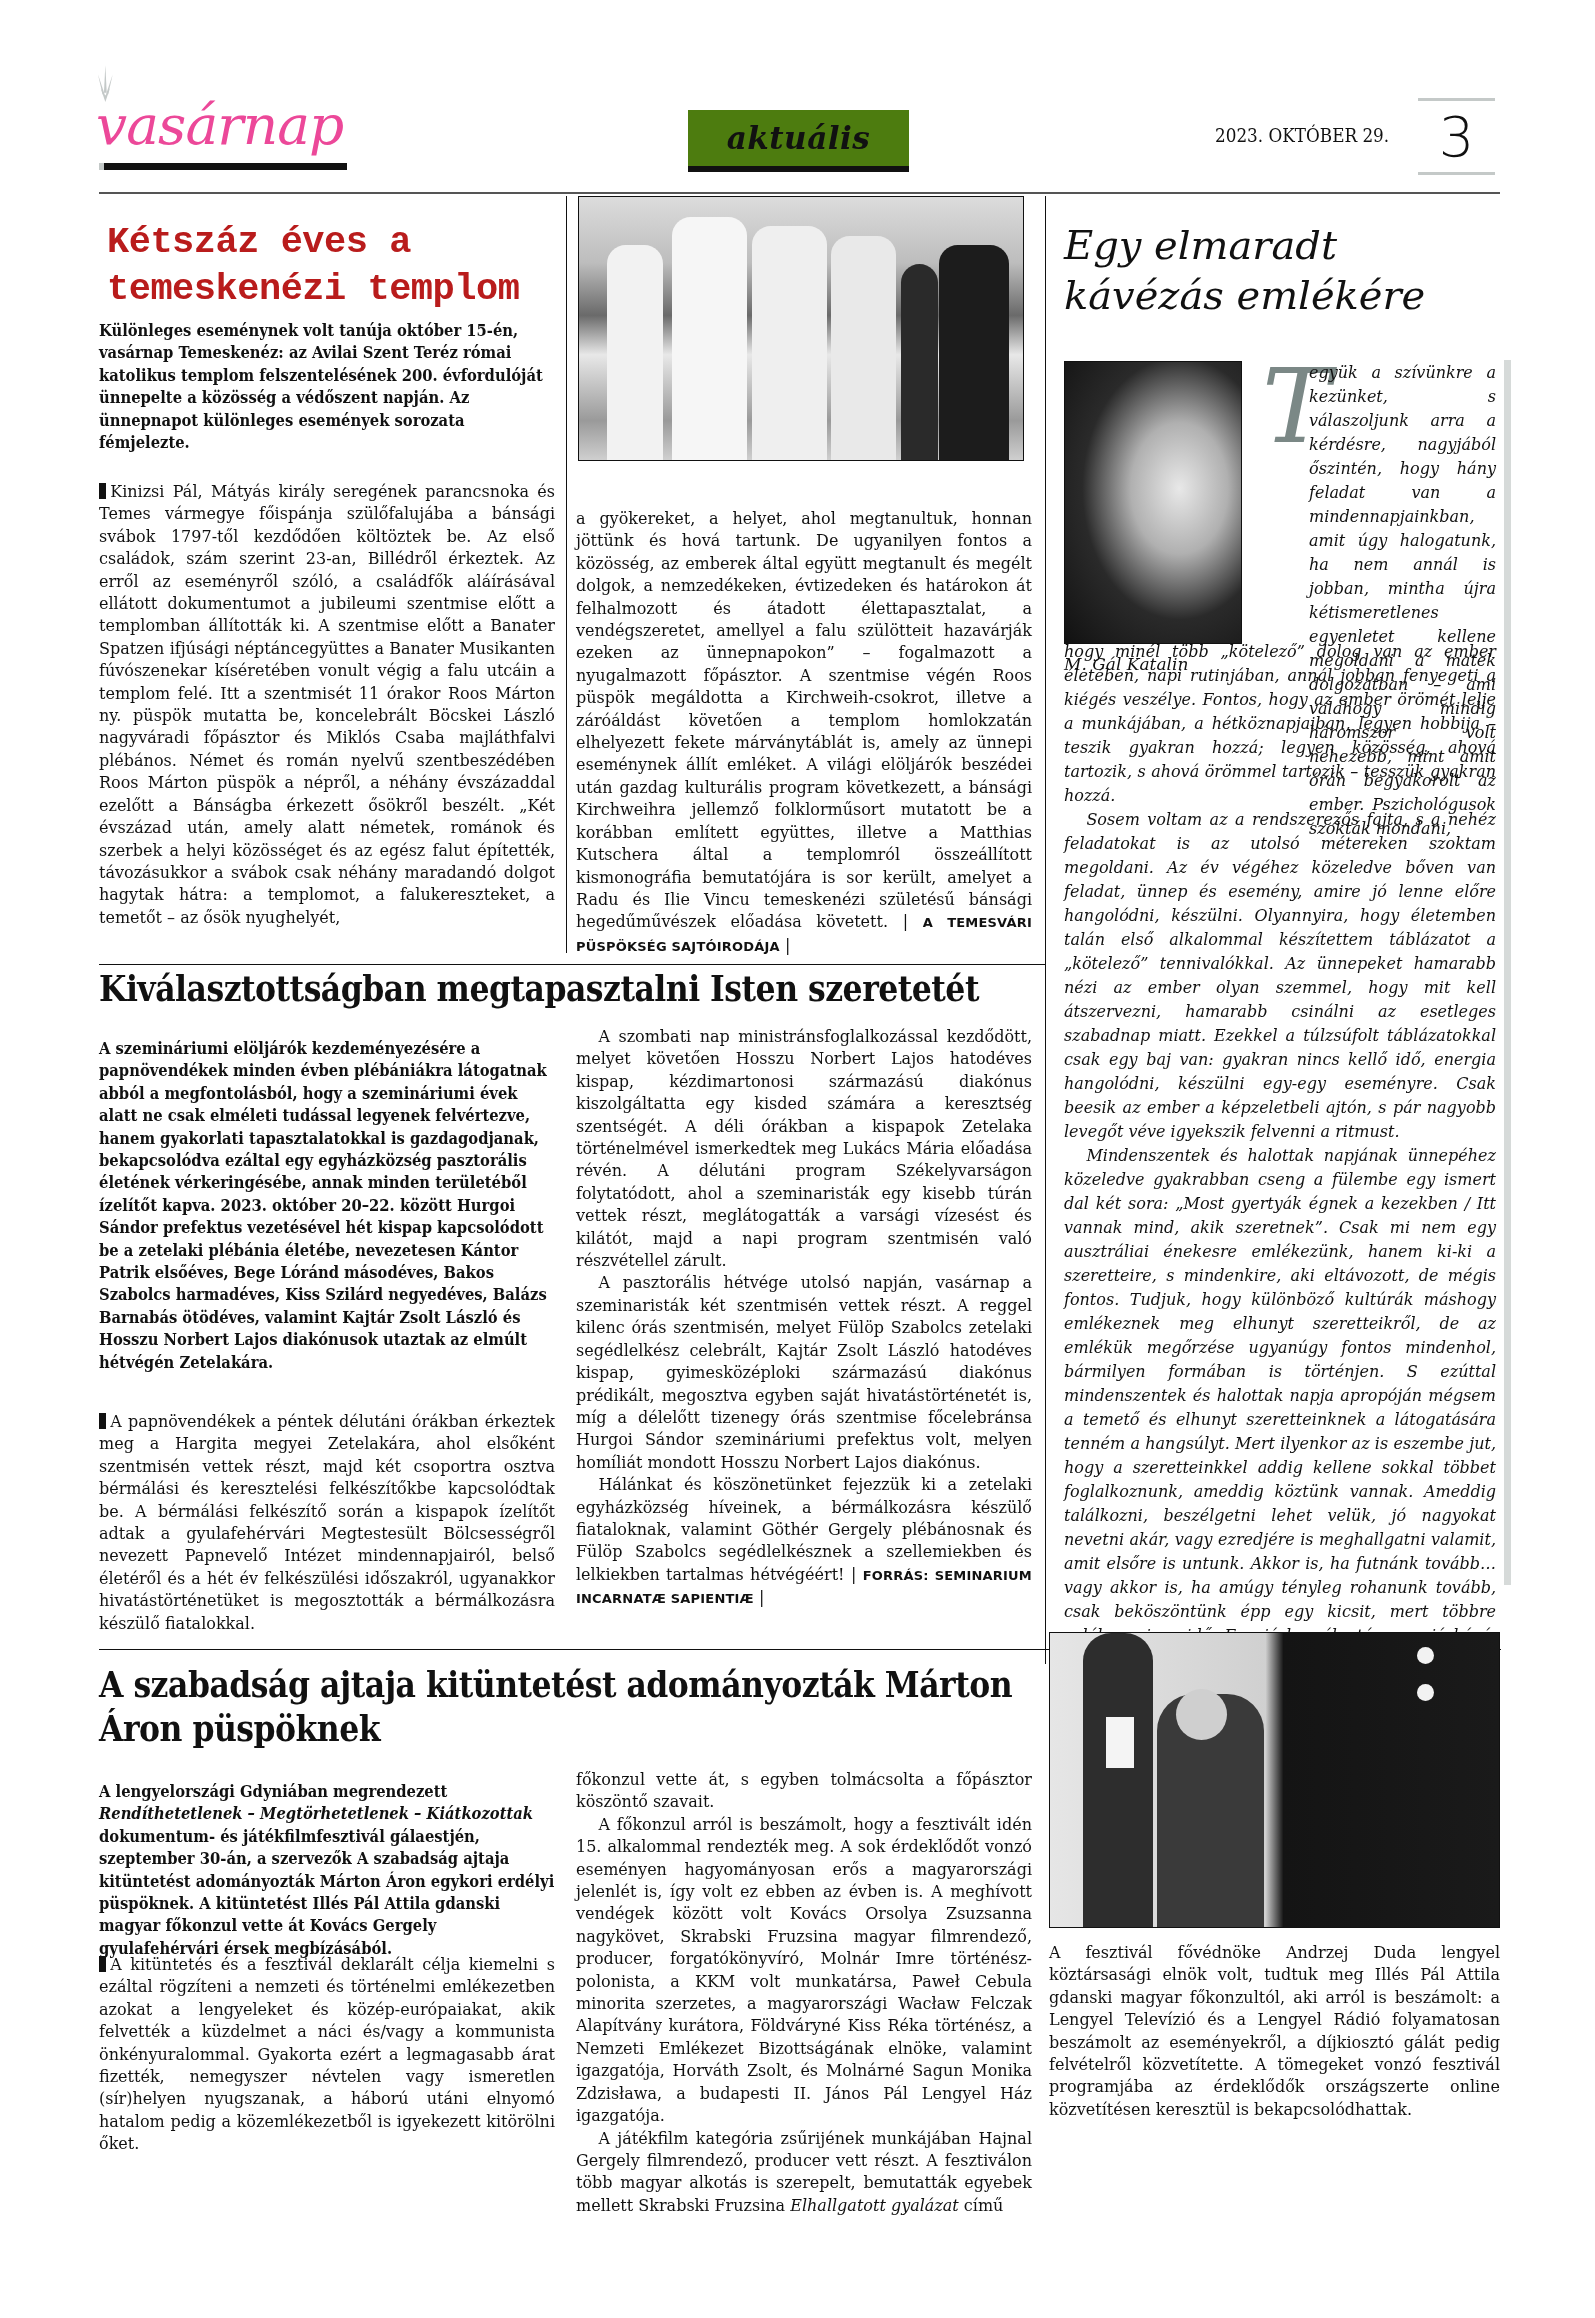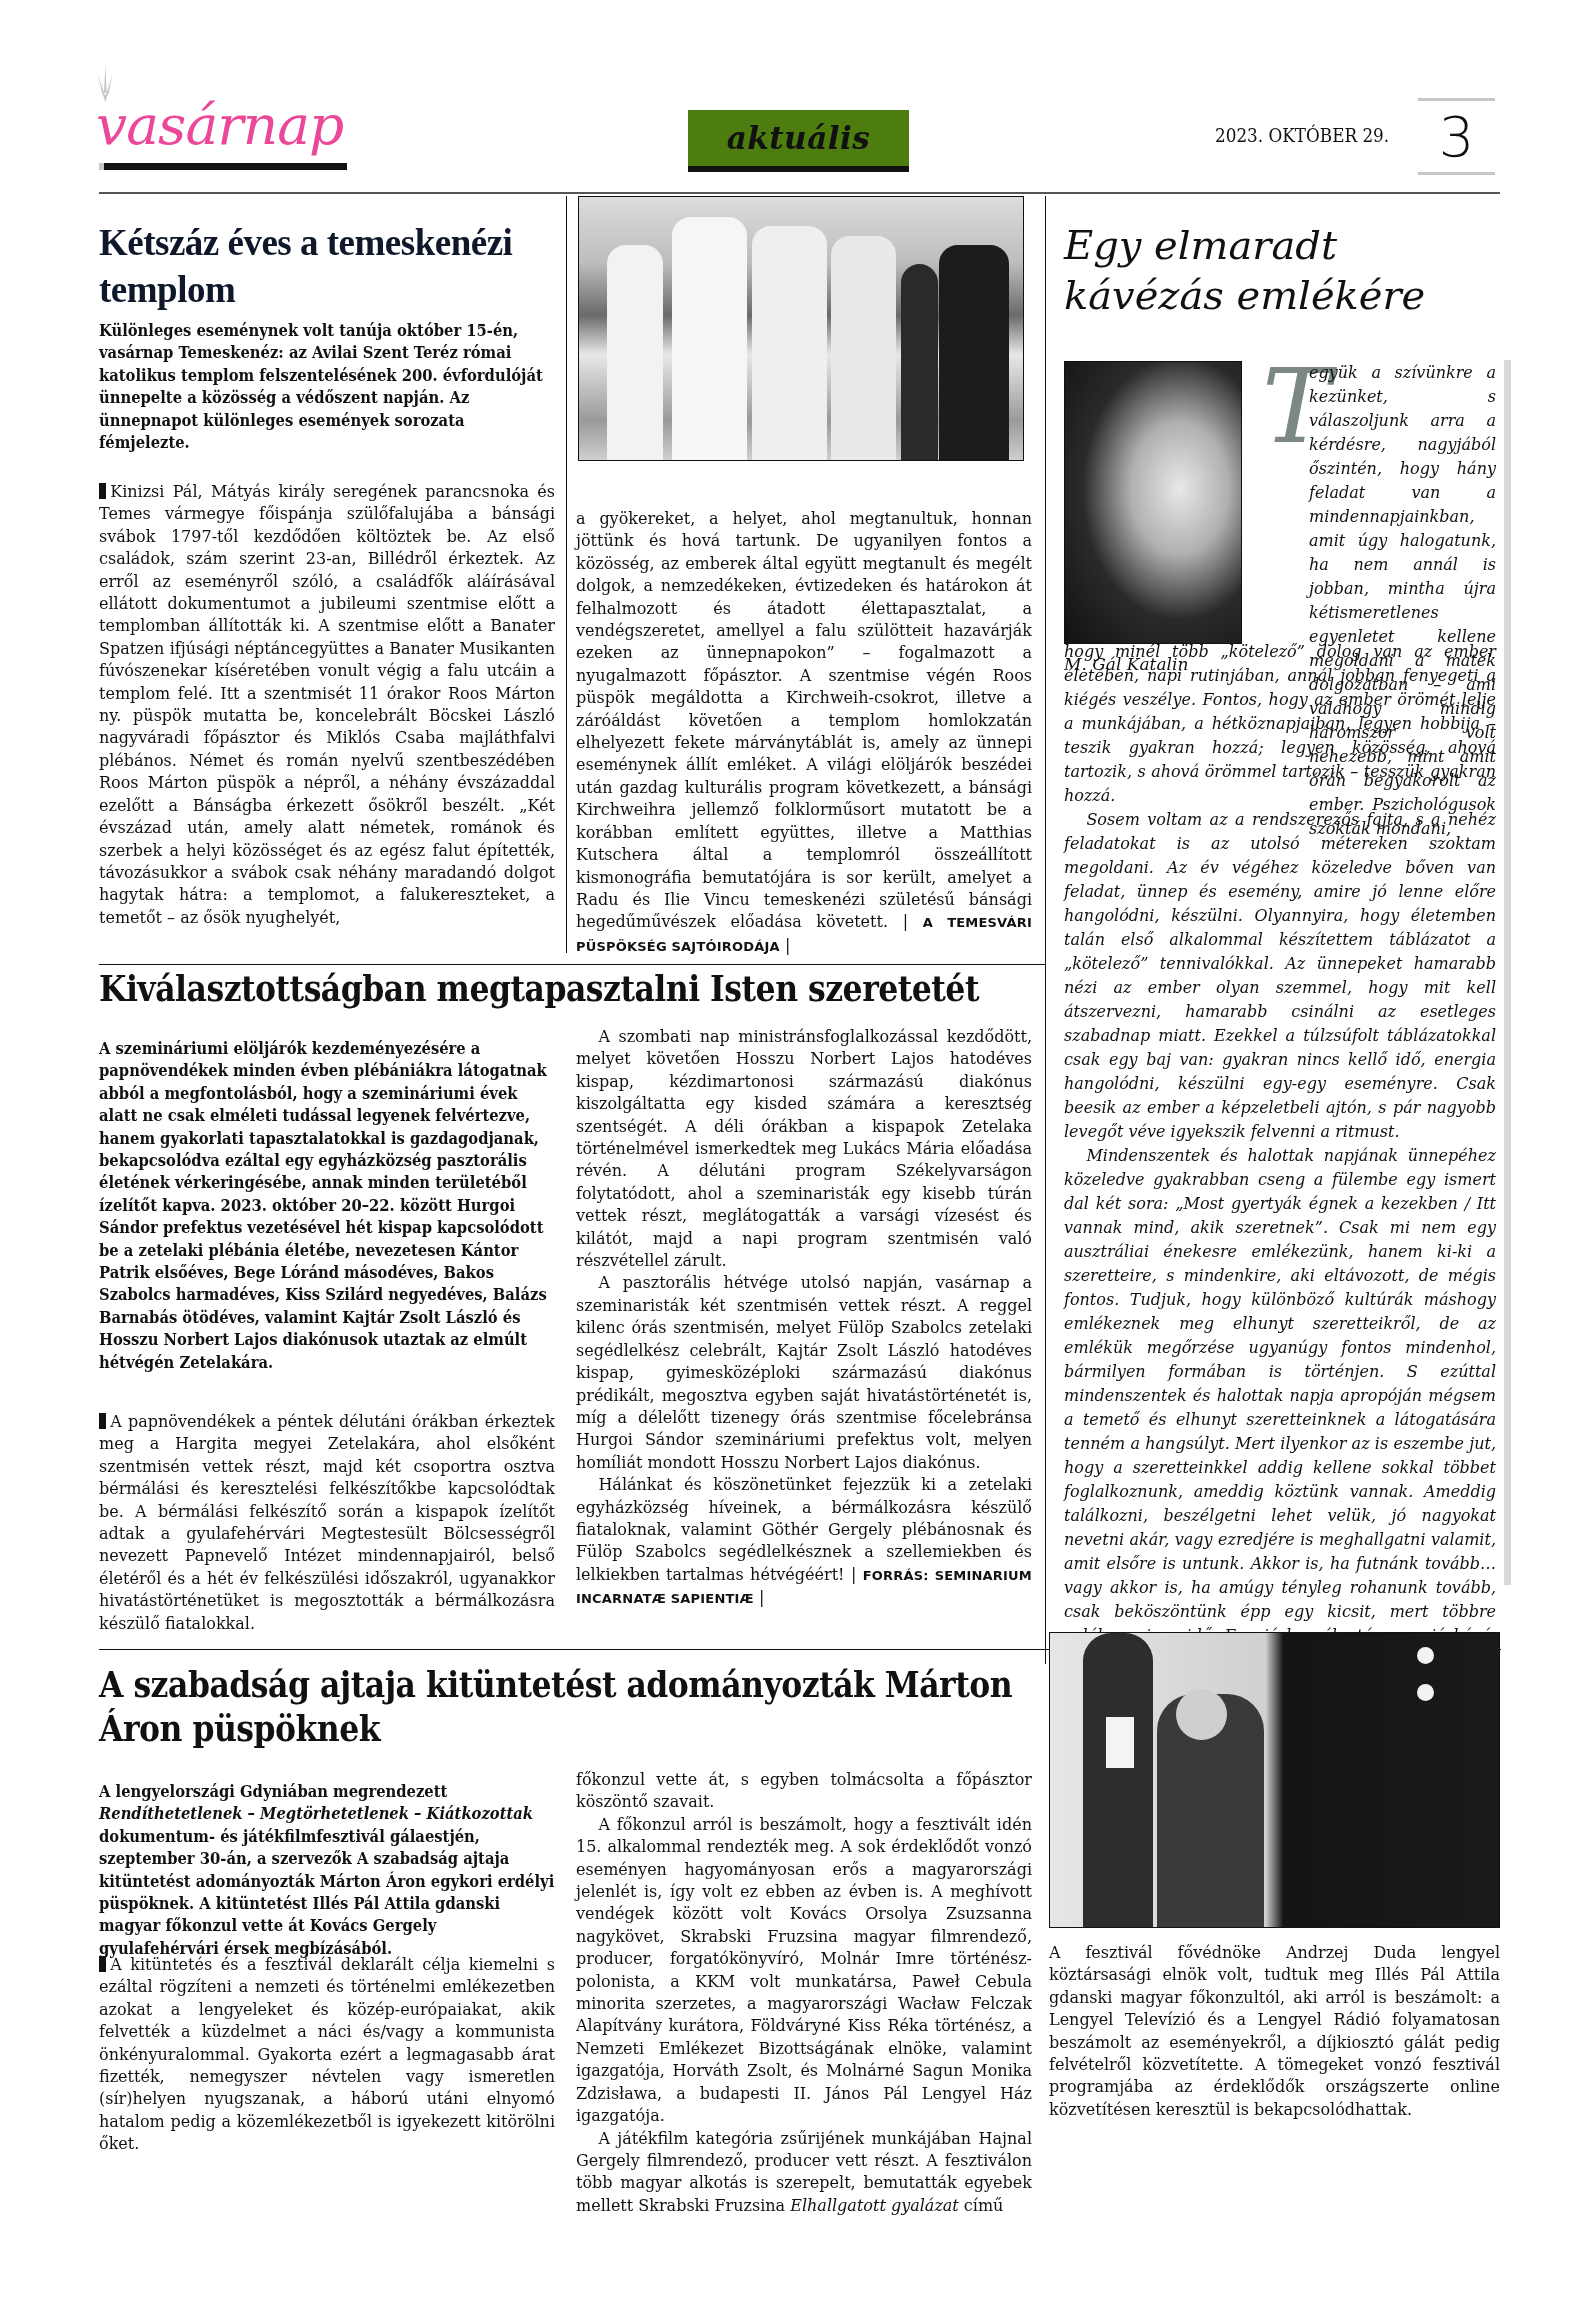--- a/index.html
+++ b/index.html
@@ -20,21 +20,21 @@
   .date { left: 1215px; top: 125px; font-family: "DejaVu Serif Condensed", "DejaVu Serif", serif; font-size: 18.7px; letter-spacing: 0px; }
   .pagenum-wrap { left: 1418px; top: 98px; width: 77px; height: 77px; border-top: 3.7px solid #c4c9c8; border-bottom: 3.7px solid #c4c9c8; display: flex; align-items: center; justify-content: center; }
   .pagenum-wrap span { font-family: "DejaVu Sans", sans-serif; font-weight: 200; font-size: 56px; line-height: 1; }
 
   .top-rule { left: 99px; top: 192px; width: 1401px; height: 1.9px; background: #555; }
 
   
   .vrule { width: 1.4px; background: #111; }
 
   
-  .h1 { font-family: Liberation Serif, serif; font-weight: bold; color: #0f172a; }
+  .h1 { font-family: Liberation Mono, monospace; font-weight: bold; color: #b91c1c; margin-left: 8px; }
   .a1-title { left: 99px; top: 219px; width: 449px; font-size: 37px; line-height: 47px; letter-spacing: -0.5px; }
   .lead { font-family: "DejaVu Serif Condensed", "DejaVu Serif", serif; font-weight: bold; font-size: 16.4px; line-height: 22.4px; margin-top: 12px; }
   .a1-lead { left: 99px; top: 308px; width: 456px; }
   .body { font-family: "DejaVu Serif", serif; font-size: 16px; line-height: 22.4px; text-align: justify; hyphens: auto; }
   .body p { text-indent: 0; }
   .body p + p { text-indent: 22.4px; }
   .marker { display: inline-block; width: 6.5px; height: 16px; background: #111; margin-right: 4.7px; vertical-align: -1.9px; }
   .a1-col1 { left: 99px; top: 481px; width: 456px; }
   .a1-col2 { left: 576px; top: 508px; width: 456px; }
   .credit { font-family: "DejaVu Sans", sans-serif; font-weight: bold; font-size: 13px; letter-spacing: 0.2px; }

